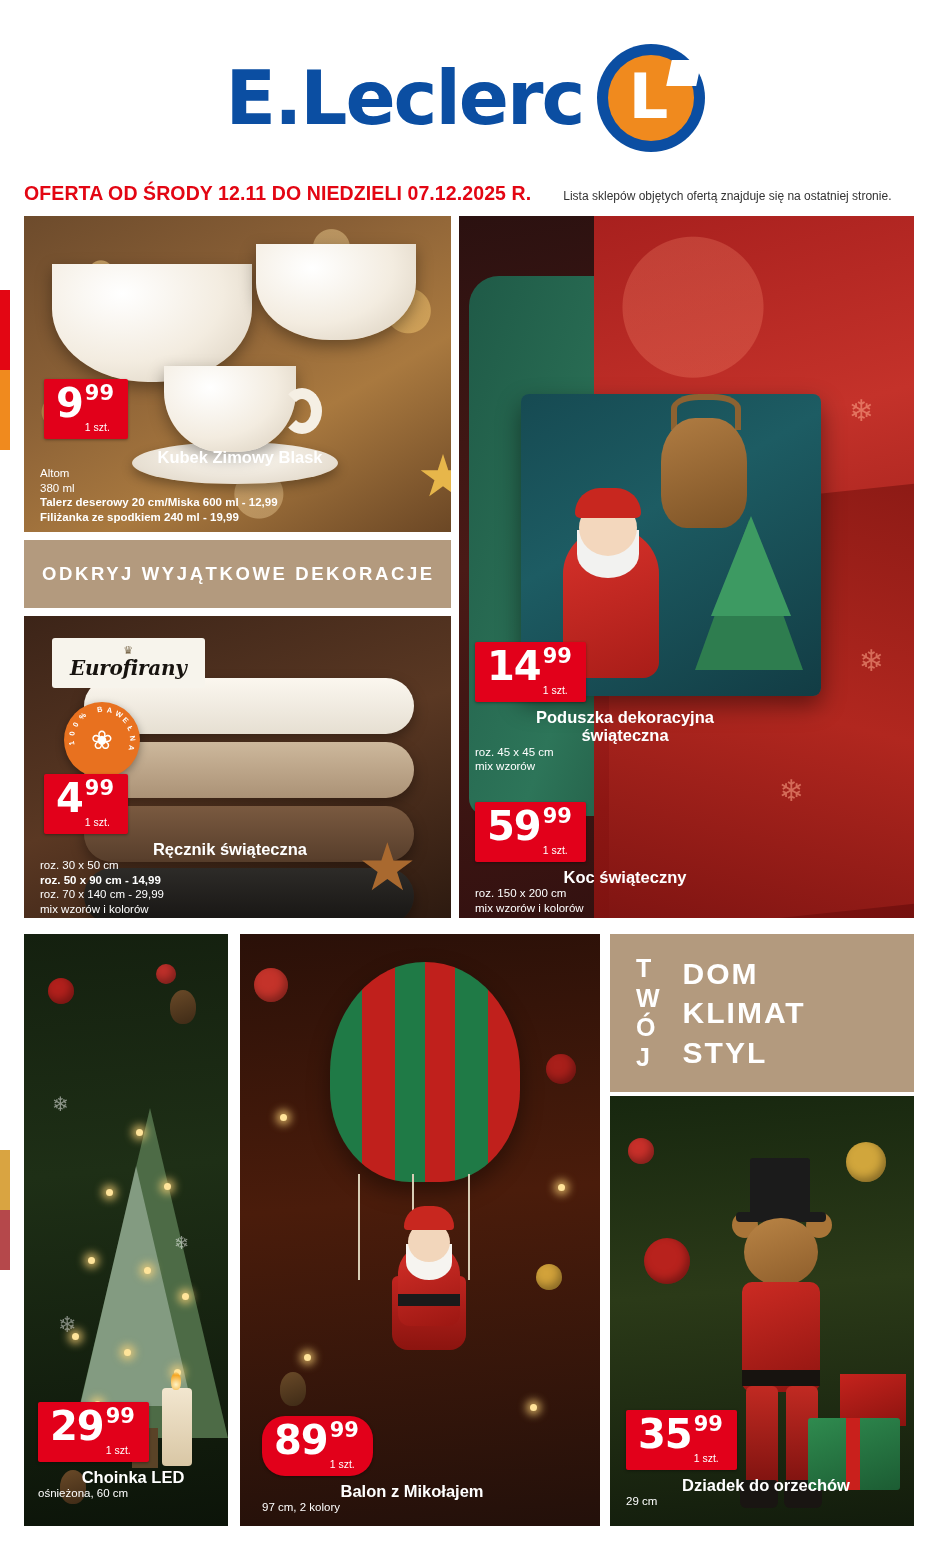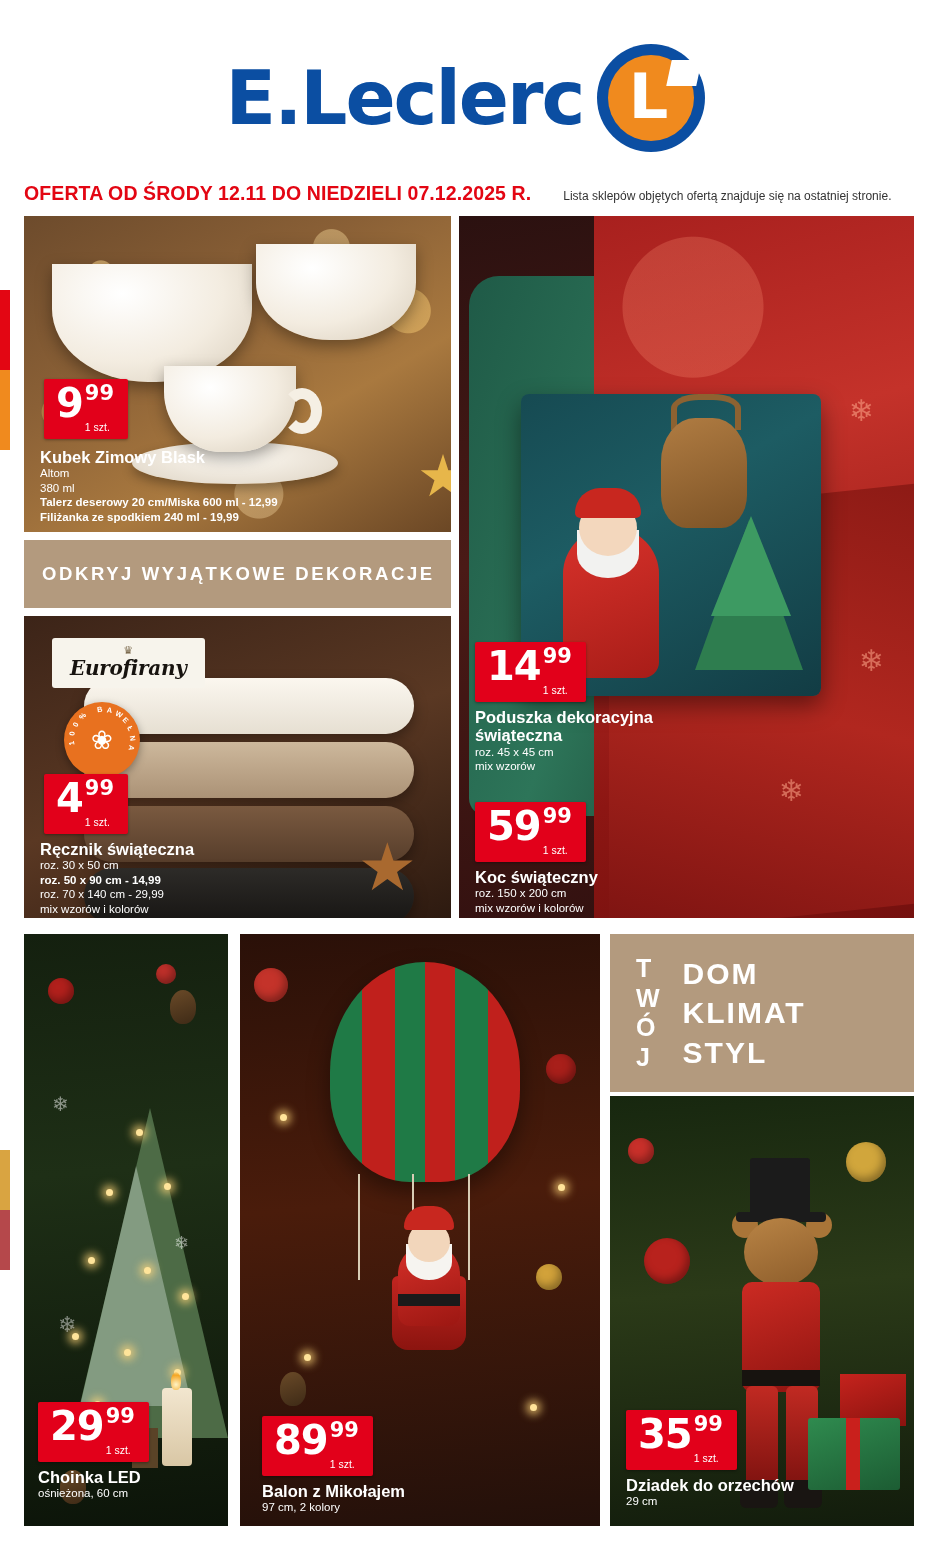--- a/index.html
+++ b/index.html
@@ -154,21 +154,21 @@
   }
 
   
   .caption { position: absolute; z-index: 6; }
   .caption .title {
     font-weight: bold;
     font-size: 16.5px;
     color: #1a1a1a;
     line-height: 1.12;
   }
-  .caption .title.white { color: #ffffff; }
+  .caption .title.white { color: #ffffff; text-align: center; }
   .caption .sub {
     font-size: 11.5px;
     color: #222222;
     line-height: 1.25;
   }
   .caption .sub.white { color: #ffffff; }
   .caption .sub.bold { font-weight: bold; }
 
   
   .banner-decor {
@@ -820,21 +820,21 @@
       <div class="basket"></div>
       <div class="santa-fig">
         <div class="body"></div>
         <div class="belt"></div>
         <div class="beard"></div>
         <div class="face"></div>
         <div class="hat"></div>
       </div>
       <div class="pinecone" style="left:40px; bottom:120px;"></div>
     </div>
-    <div class="price" style="left:22px; top:482px;">
+    <div class="price" style="left:22px; top:482px;border-radius:23px;">
       <span class="int">89</span>
       <span class="right">
         <span class="dec">99</span>
         <span class="unit">1 szt.</span>
       </span>
     </div>
     <div class="caption" style="left:22px; top:548px; width:300px;">
       <div class="title white">Balon z Mikołajem</div>
       <div class="sub white">97 cm, 2 kolory</div>
     </div>

